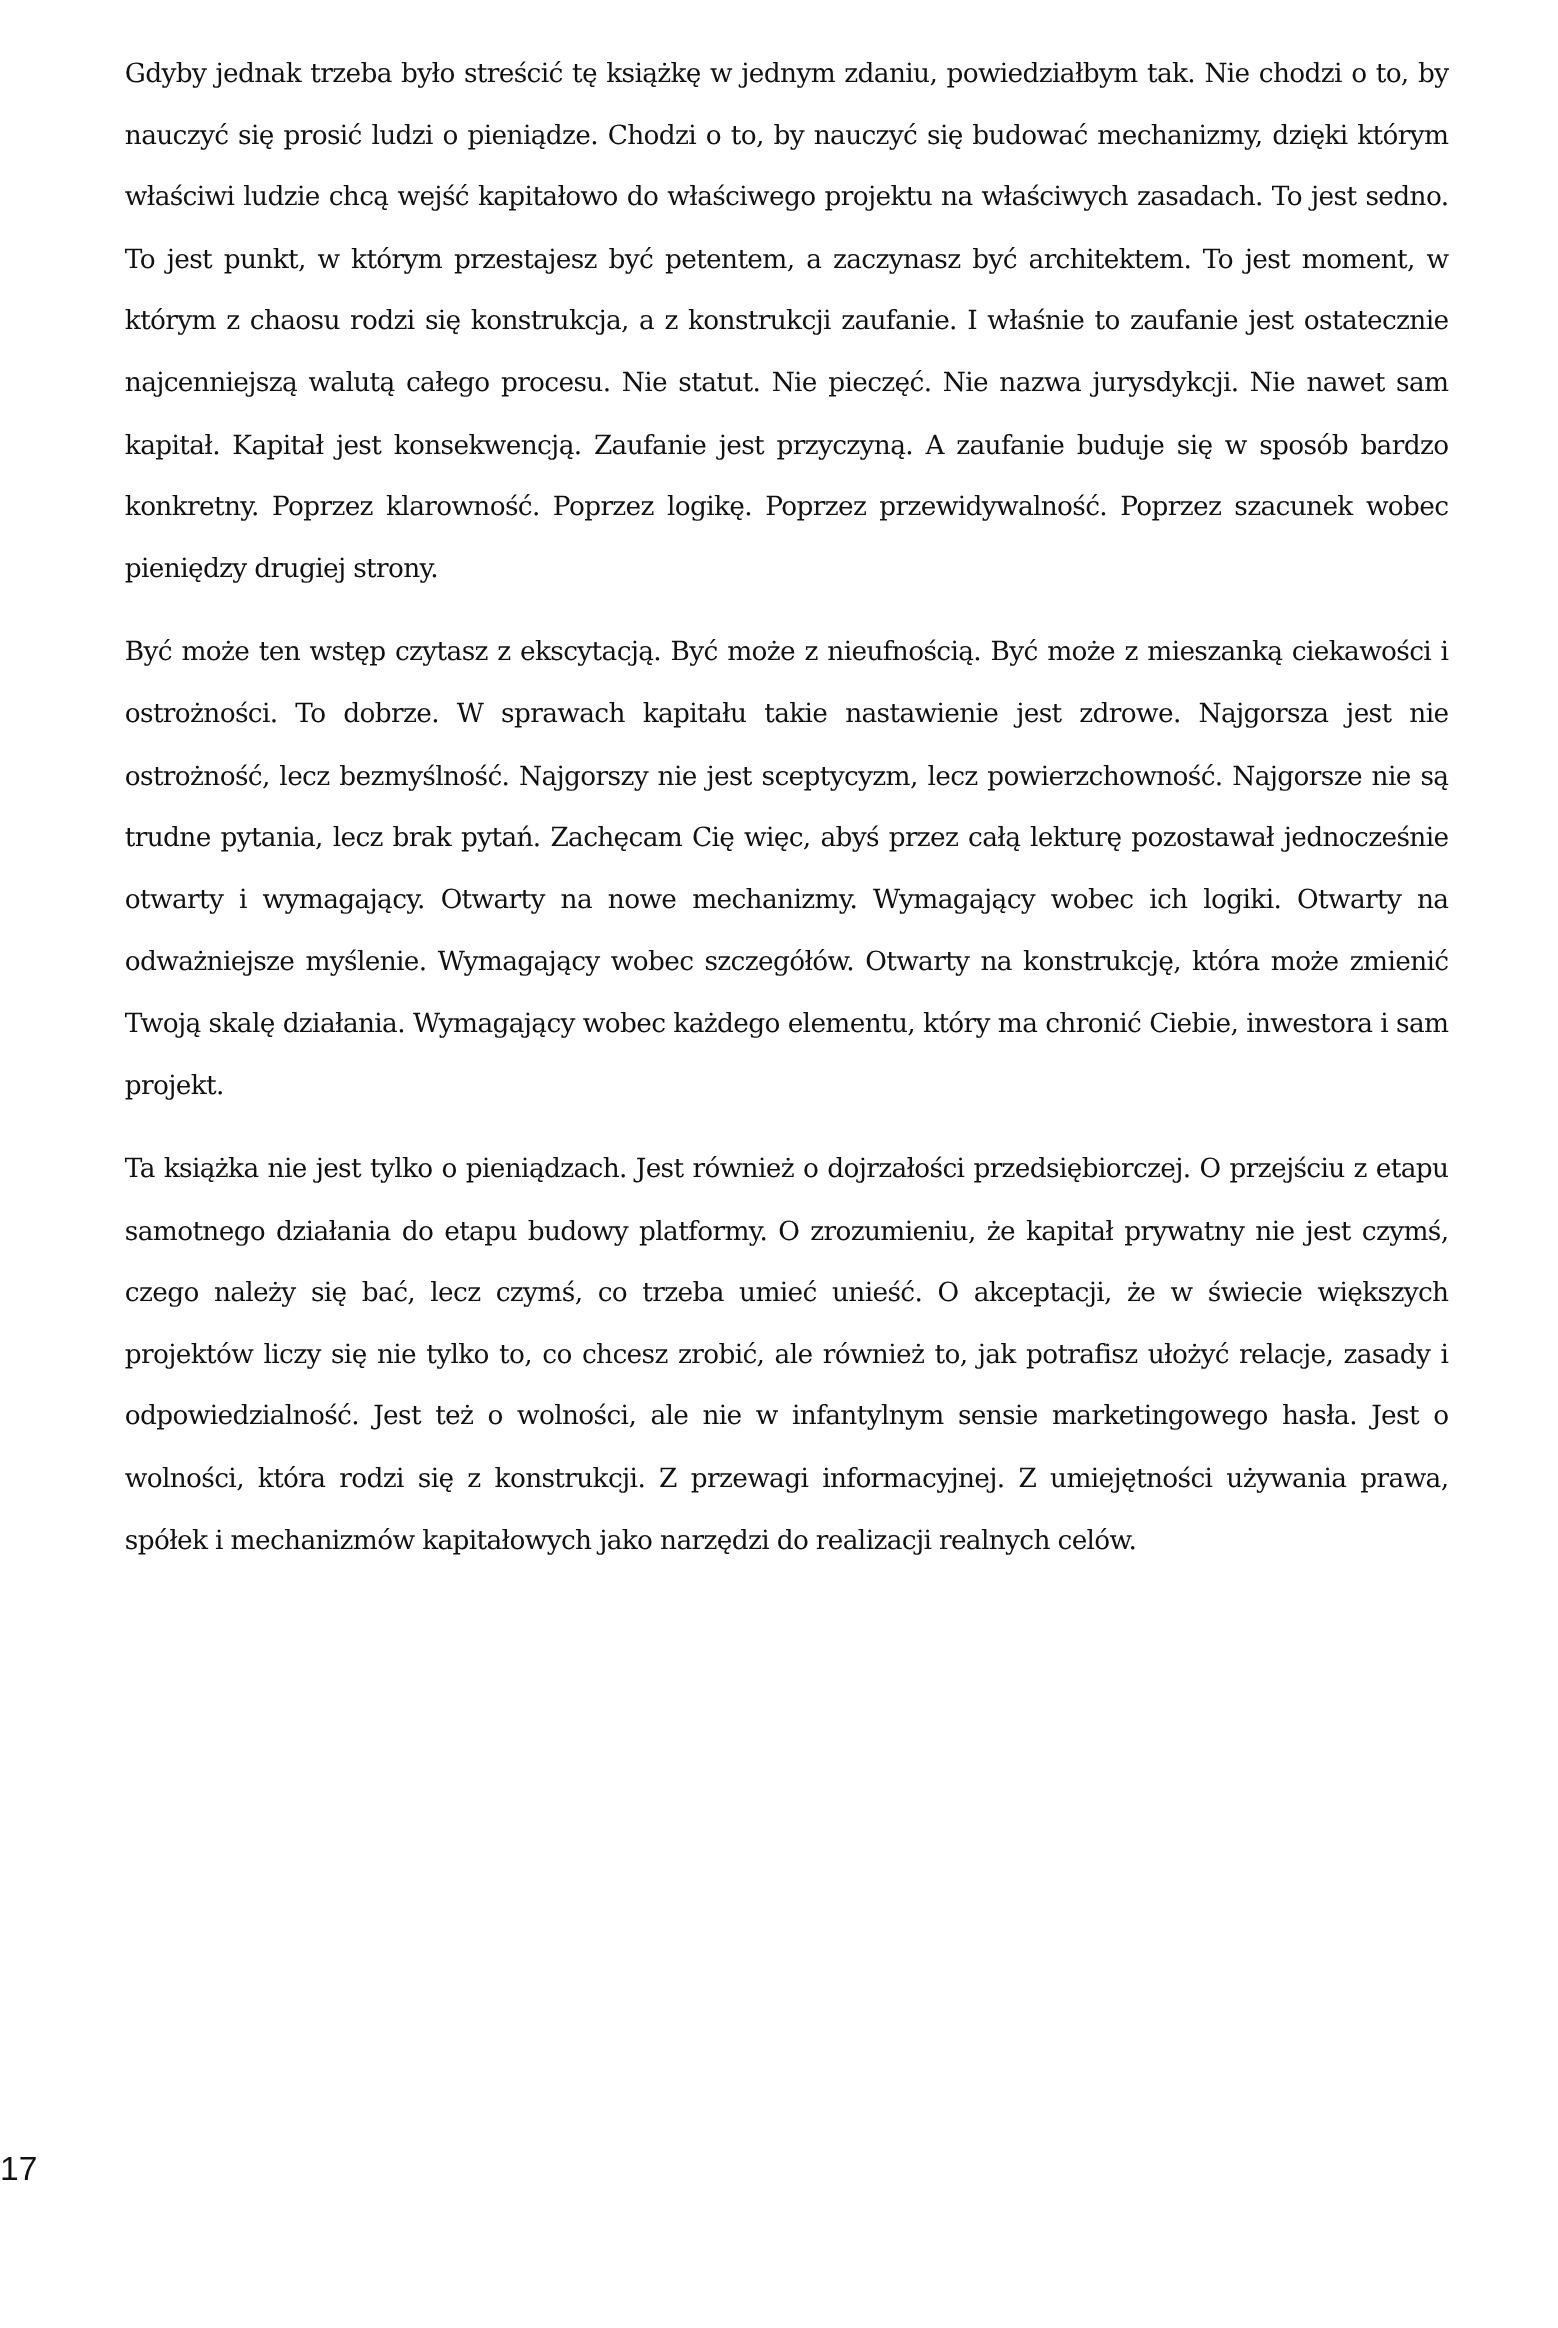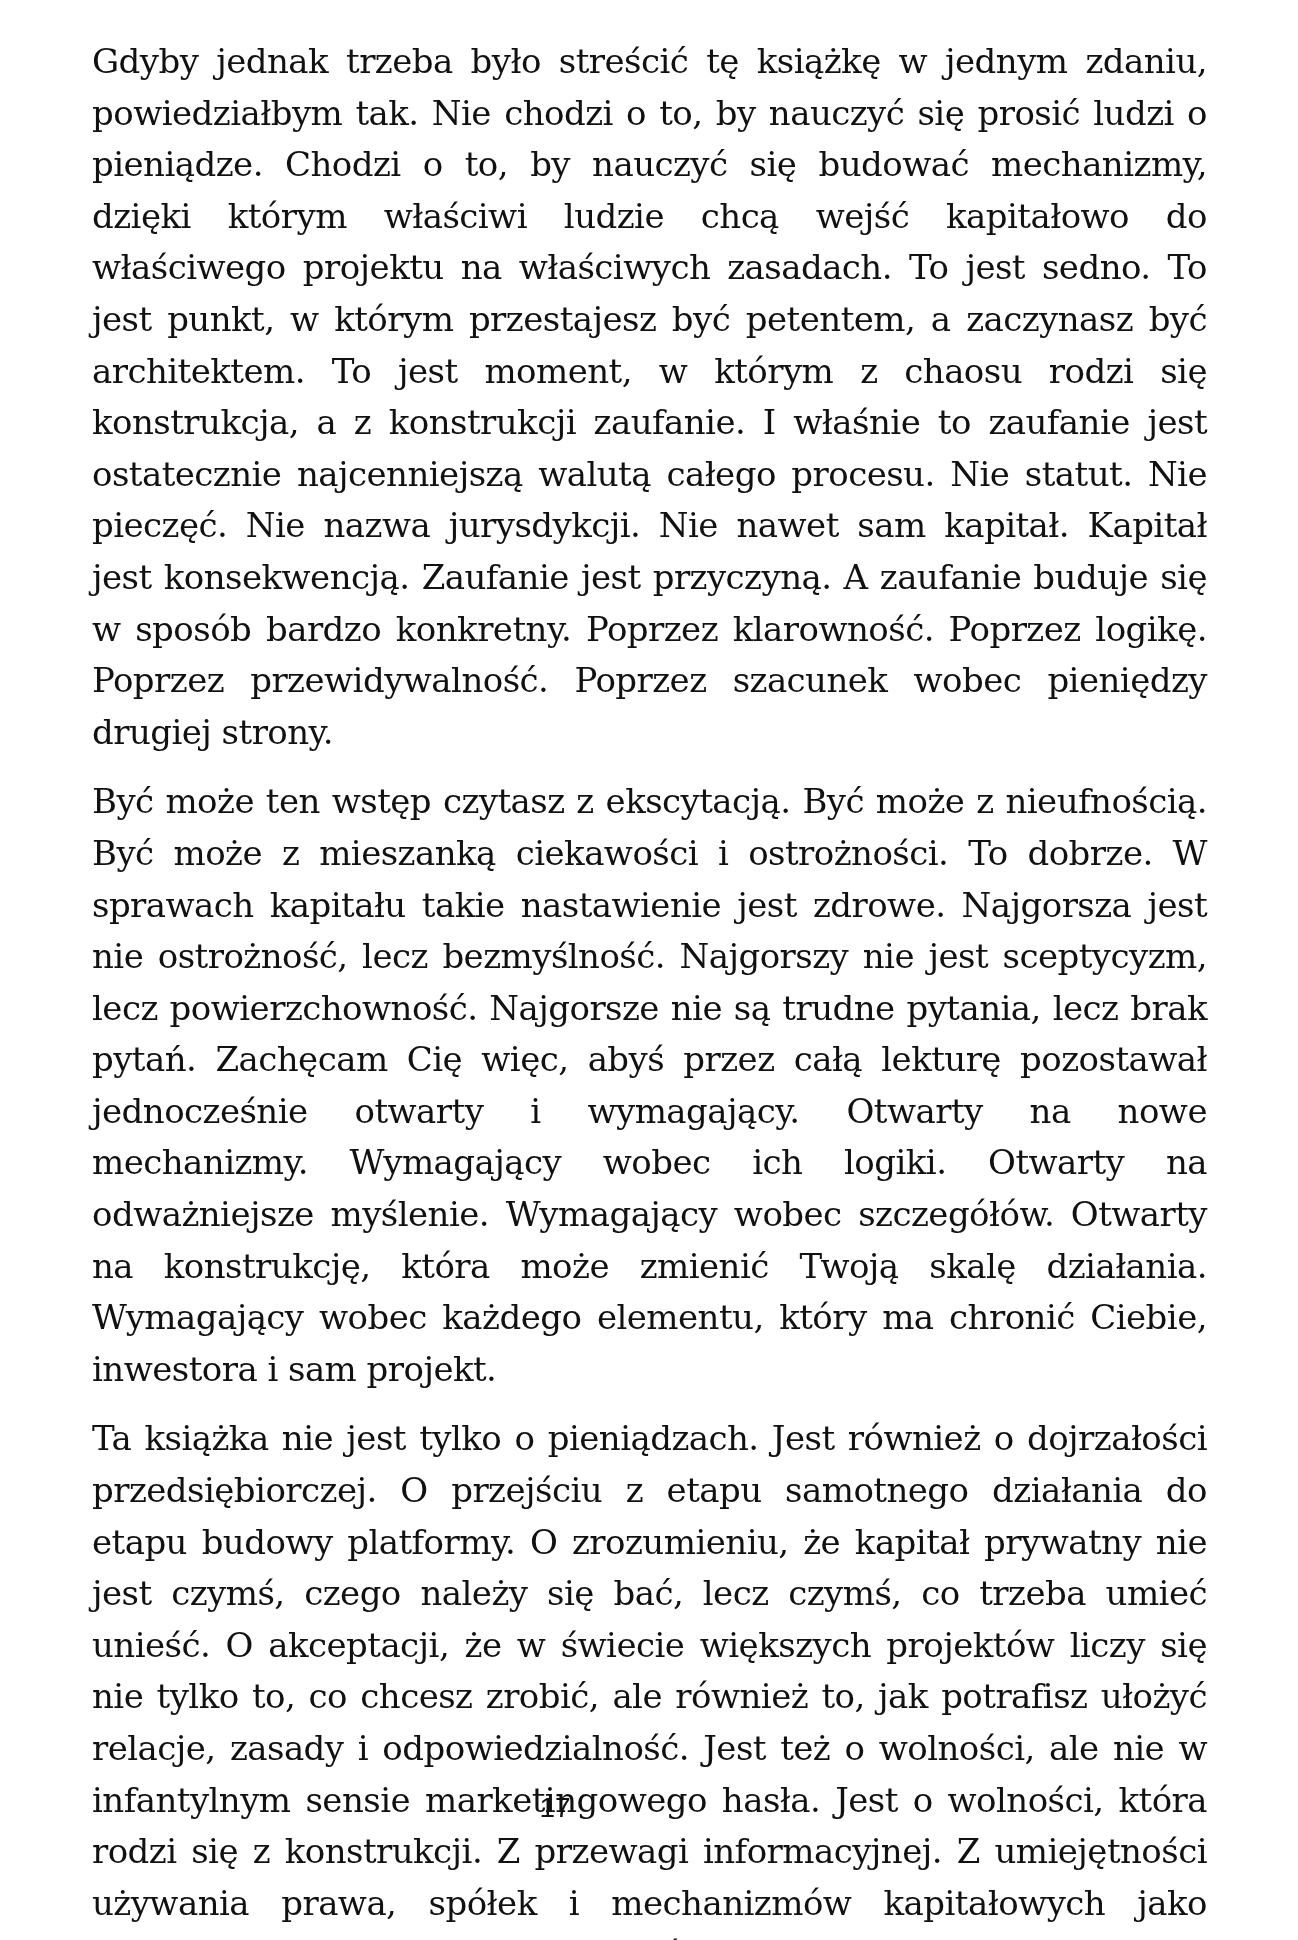--- a/index.html
+++ b/index.html
@@ -14,35 +14,34 @@
     overflow: hidden;
   }
   .page {
     position: absolute;
     left: 92px;
     top: 36px;
     width: 1115px;
   }
   .para {
     font-family: "DejaVu Serif", "Liberation Serif", serif;
-    font-size: 34px;
+    font-size: 22px;
     line-height: 51.6px;
     color: #111111;
     text-align: justify;
-    margin: 0 0 18px 0;
+    margin: 0 0 18px 12px;
     letter-spacing: -0.55px;
     word-spacing: 0px;
     hyphens: none;
   }
   .page-number {
     position: absolute;
     left: 0;
     width: 1110px;
     top: 1792px;
-    text-align: center;
     font-family: "Liberation Sans", "DejaVu Sans", sans-serif;
     font-size: 28px;
     color: #111111;
   }
 </style>
 </head>
 <body>
 
 <div class="page">
   <p class="para">Gdyby jednak trzeba było streścić tę książkę w jednym zdaniu, powiedziałbym tak. Nie chodzi o to, by nauczyć się prosić ludzi o pieniądze. Chodzi o to, by nauczyć się budować mechanizmy, dzięki którym właściwi ludzie chcą wejść kapitałowo do właściwego projektu na właściwych zasadach. To jest sedno. To jest punkt, w którym przestajesz być petentem, a zaczynasz być architektem. To jest moment, w którym z chaosu rodzi się konstrukcja, a z konstrukcji zaufanie. I właśnie to zaufanie jest ostatecznie najcenniejszą walutą całego procesu. Nie statut. Nie pieczęć. Nie nazwa jurysdykcji. Nie nawet sam kapitał. Kapitał jest konsekwencją. Zaufanie jest przyczyną. A zaufanie buduje się w sposób bardzo konkretny. Poprzez klarowność. Poprzez logikę. Poprzez przewidywalność. Poprzez szacunek wobec pieniędzy drugiej strony.</p>

